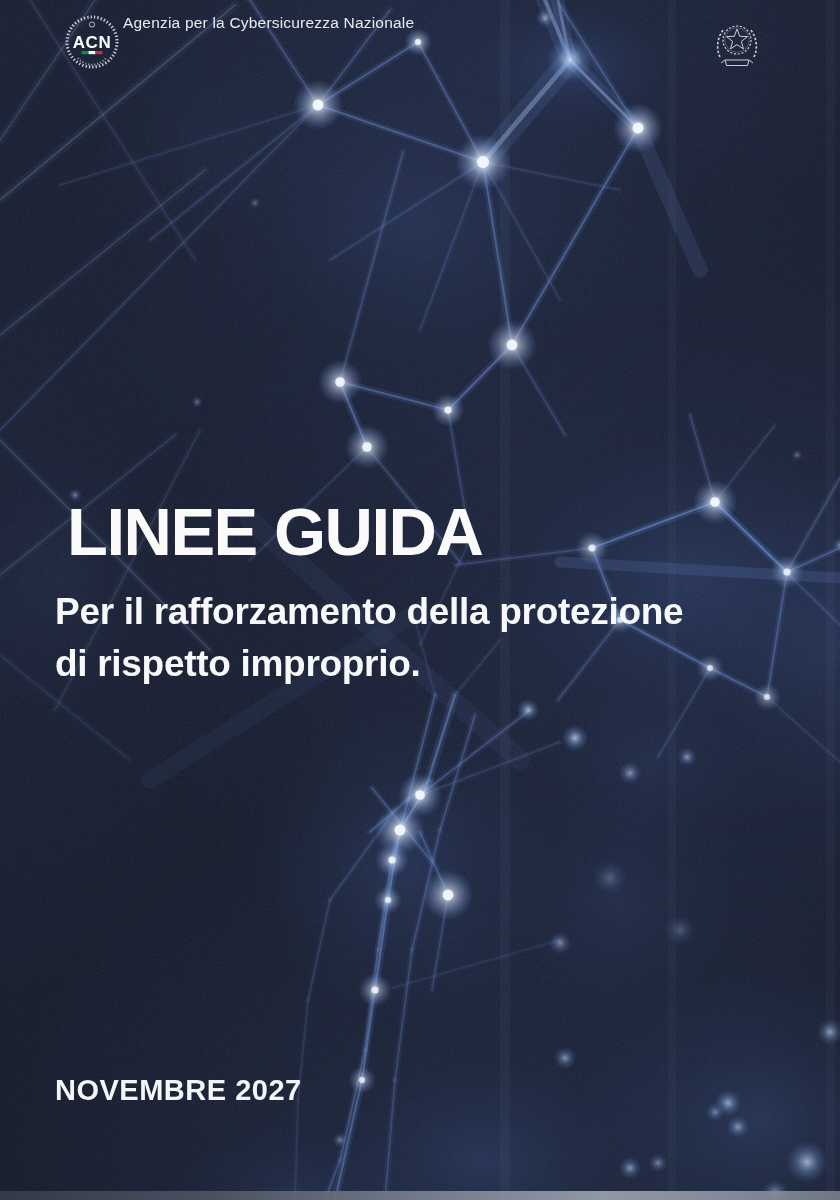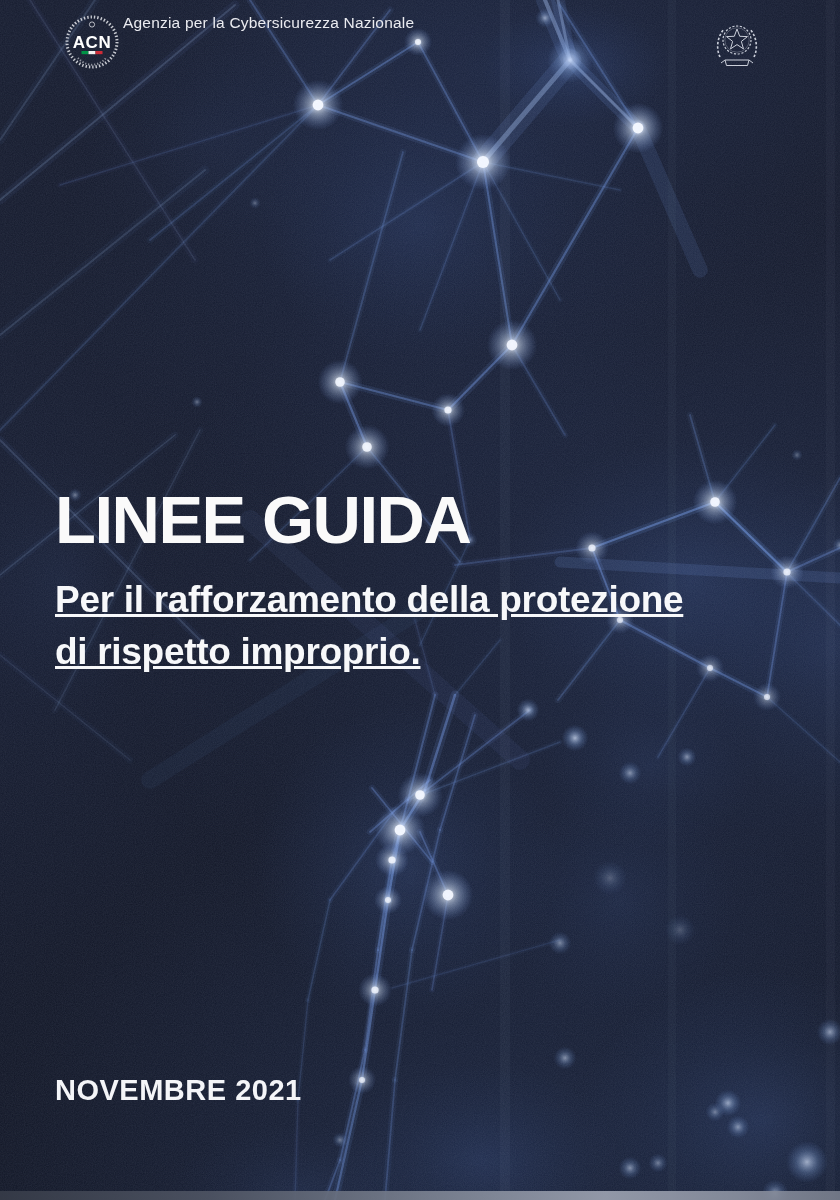--- a/index.html
+++ b/index.html
@@ -17,25 +17,25 @@
   svg.plexus{position:absolute;inset:0;z-index:0;display:block;}
   .scanband{position:absolute;top:0;bottom:0;z-index:1;pointer-events:none;}
   .sb1{left:500px;width:10px;background:rgba(195,208,238,.045);}
   .sb2{left:668px;width:8px;background:rgba(195,208,238,.03);}
   .sb3{left:826px;width:9px;background:rgba(195,208,238,.035);}
   .header{position:absolute;top:14px;left:64px;z-index:2;display:flex;align-items:flex-start;gap:3px;}
   .agency-name{font-size:15.5px;font-weight:400;letter-spacing:.2px;color:#eaebf0;}
   .emblem{position:absolute;top:19px;right:78px;z-index:2;}
   .title-block{position:absolute;left:55px;top:486px;z-index:2;}
   .cover-title{
-    margin:0;font-size:67px;line-height:1;font-weight:700;letter-spacing:-1.5px;
+    margin:12px;font-size:67px;line-height:1;font-weight:700;letter-spacing:-1.5px;
     color:#fafafa;
   }
   .cover-subtitle{margin:21px 0 0 0;font-size:37px;line-height:52px;font-weight:700;
-    letter-spacing:-.3px;color:#f7f8fa;text-decoration:underline;}
+    letter-spacing:-.3px;color:#f7f8fa;}
   .cover-date{position:absolute;left:55px;top:1074px;z-index:2;font-size:29px;
     font-weight:700;letter-spacing:.5px;color:#f4f5f8;}
   .bottom-edge{position:absolute;left:0;right:0;bottom:0;height:9px;z-index:3;
     background:linear-gradient(90deg,#363b48 0%,#4e5463 25%,#79808f 50%,#9ba1b0 72%,#8a909f 88%,#767c8b 100%);
     opacity:.92;}
   .seal-text{font-family:"Liberation Sans","DejaVu Sans",sans-serif;}
 </style>
 </head>
 <body>
 
@@ -345,16 +345,16 @@
   </svg>
 
   <div class="title-block">
     <h1 class="cover-title">LINEE GUIDA</h1>
     <div class="cover-subtitle">
       <div>Per il rafforzamento della protezione</div>
       <div>di rispetto improprio.</div>
     </div>
   </div>
 
-  <div class="cover-date">NOVEMBRE 2021</div>
+  <div class="cover-date">NOVEMBRE 2027</div>
 
   <div class="bottom-edge"></div>
 </div>
 
 </body></html>

